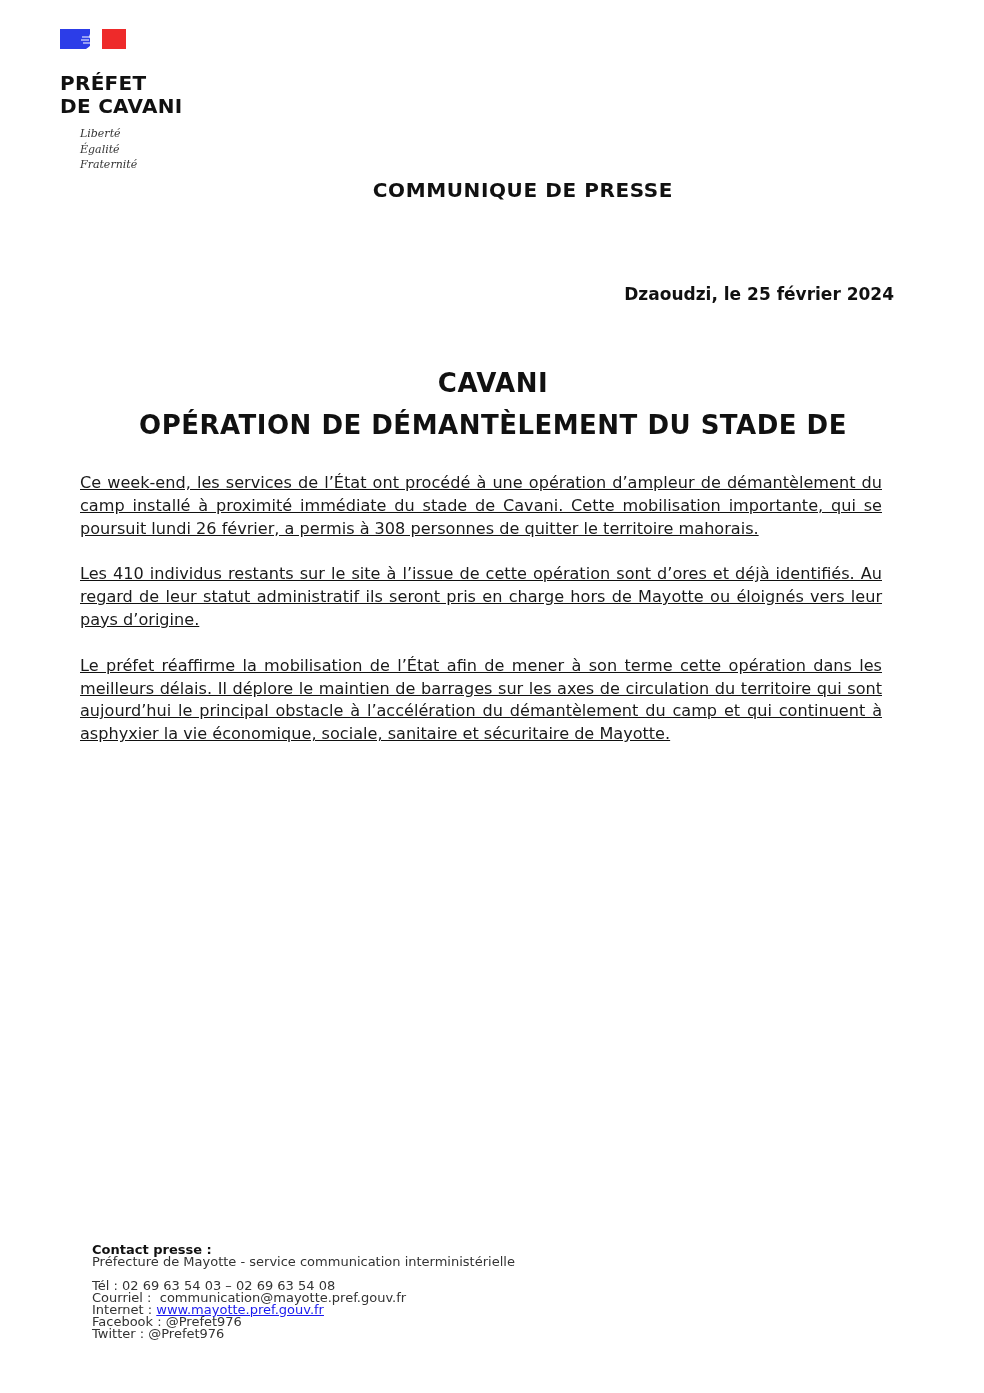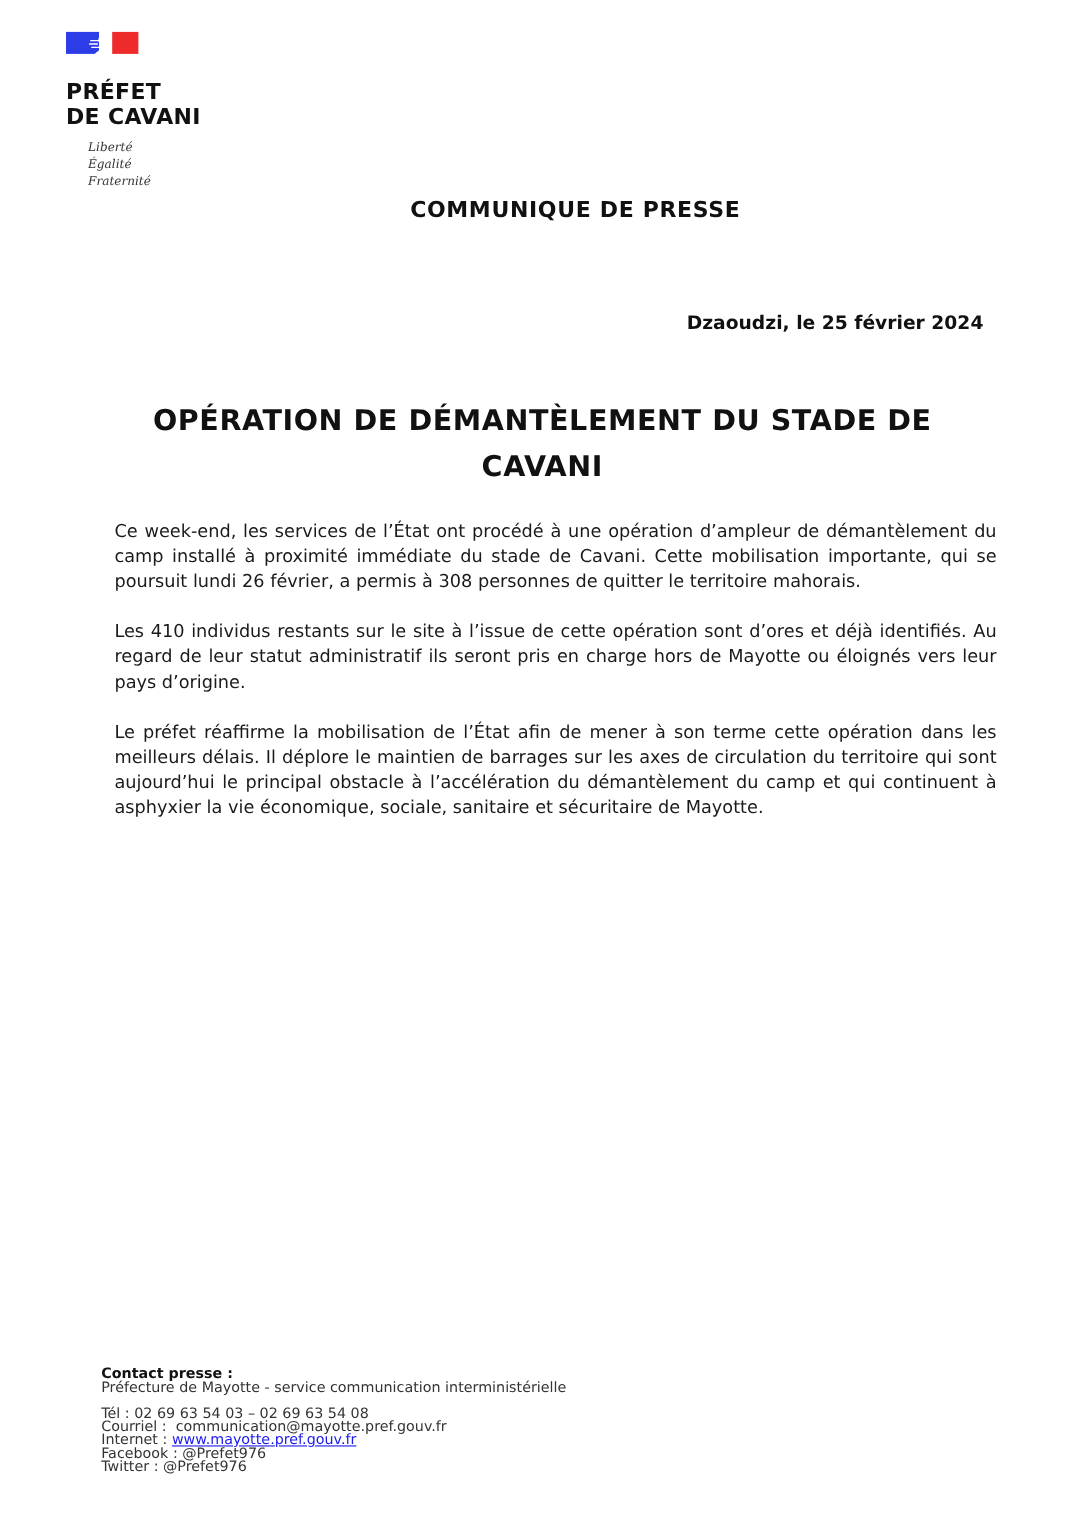--- a/index.html
+++ b/index.html
@@ -74,23 +74,24 @@
       text-align: center;
       font-family: "DejaVu Sans", sans-serif;
       font-weight: bold;
       font-size: 26px;
       line-height: 42px;
       letter-spacing: 0.5px;
       color: #111;
     }
     .body-text {
       position: absolute;
-      left: 104px;
+      left: 80px;
       width: 802px;
       top: 472px;
+      text-decoration: underline;
     }
     .body-text p {
       margin: 0 0 23px 0;
       font-family: "DejaVu Sans", sans-serif;
       font-size: 16.1px;
       line-height: 22.8px;
       text-align: justify;
       color: #1a1a1a;
     }
     .contact {
@@ -134,22 +135,22 @@
     <div>Égalité</div>
     <div>Fraternité</div>
   </div>
 </div>
 
 <div class="doc-type">COMMUNIQUE DE PRESSE</div>
 
 <div class="place-date">Dzaoudzi, le 25 février 2024</div>
 
 <div class="title">
+  <div>CAVANI</div>
   <div>OPÉRATION DE DÉMANTÈLEMENT DU STADE DE</div>
-  <div>CAVANI</div>
 </div>
 
 <div class="body-text">
   <p>Ce week-end, les services de l’État ont procédé à une opération d’ampleur de démantèlement du camp installé à proximité immédiate du stade de Cavani. Cette mobilisation importante, qui se poursuit lundi 26 février, a permis à 308 personnes de quitter le territoire mahorais.</p>
   <p>Les 410 individus restants sur le site à l’issue de cette opération sont d’ores et déjà identifiés. Au regard de leur statut administratif ils seront pris en charge hors de Mayotte ou éloignés vers leur pays d’origine.</p>
   <p>Le préfet réaffirme la mobilisation de l’État afin de mener à son terme cette opération dans les meilleurs délais. Il déplore le maintien de barrages sur les axes de circulation du territoire qui sont aujourd’hui le principal obstacle à l’accélération du démantèlement du camp et qui continuent à asphyxier la vie économique, sociale, sanitaire et sécuritaire de Mayotte.</p>
 </div>
 
 <div class="contact">
   <div class="contact-heading">Contact presse :</div>

